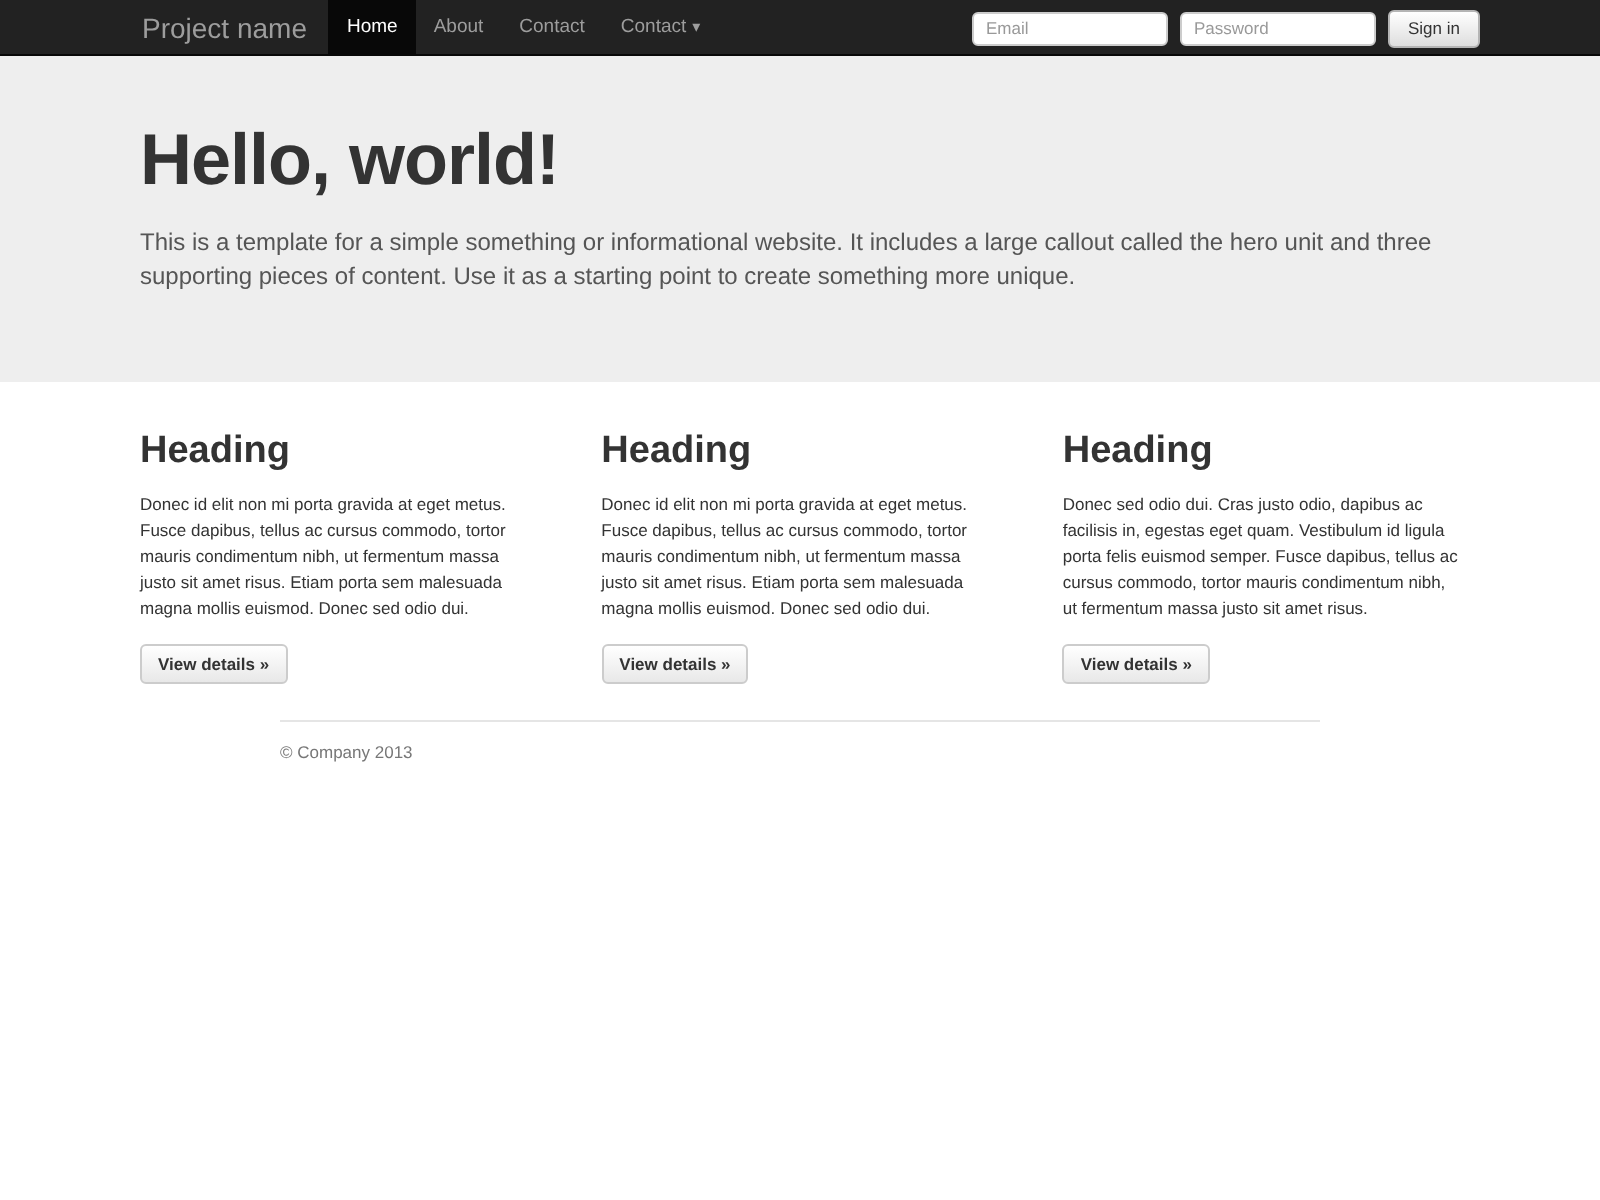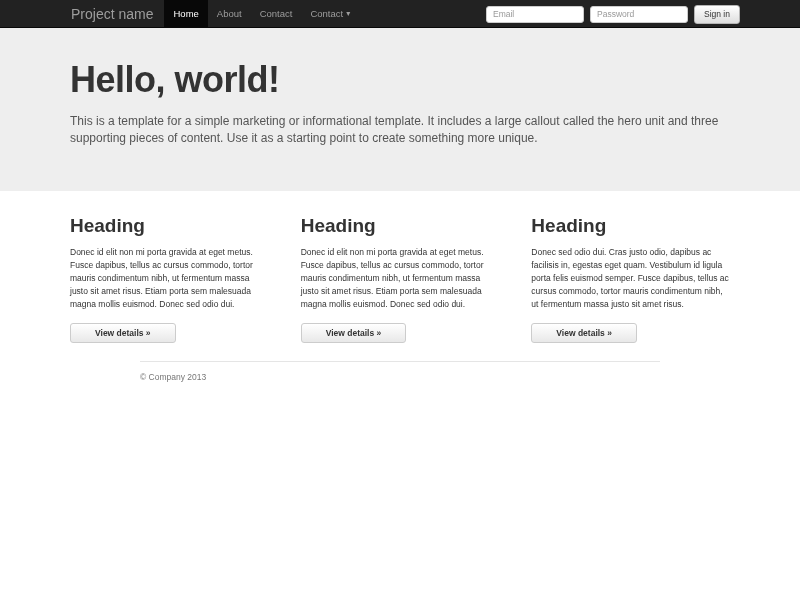--- a/index.html
+++ b/index.html
@@ -129,21 +129,21 @@
     margin: 24px 0 9px 0;
   }
   .col p {
     font-size: 8.5px;
     line-height: 1.55;
     color: #333333;
     margin: 0 0 10px 0;
   }
   .btn-view {
     display: inline-block;
-    padding: 4px 24px;
+    padding: 4px 8px;
     font-family: "Liberation Sans", sans-serif;
     font-size: 8.5px;
     font-weight: 700;
     color: #333333;
     background: linear-gradient(#ffffff, #e8e8e8);
     border: 1px solid #cccccc;
     border-radius: 3px;
     cursor: pointer;
     white-space: nowrap;
   }
@@ -178,21 +178,21 @@
   </div>
   <div class="navbar-form">
     <input class="navbar-input" type="text" placeholder="Email" style="">
     <input class="navbar-input" type="password" placeholder="Password" style="">
     <button class="btn-default">Sign in</button>
   </div>
 </nav>
 
 <section class="jumbotron">
   <h1>Hello, world!</h1>
-  <p>This is a template for a simple marketing or informational template. It includes a large callout called the hero unit and three supporting pieces of content. Use it as a starting point to create something more unique.</p>
+  <p>This is a template for a simple something or informational website. It includes a large callout called the hero unit and three supporting pieces of content. Use it as a starting point to create something more unique.</p>
 </section>
 
 <section class="content">
   <div class="row">
     <div class="col">
       <h2>Heading</h2>
       <p>Donec id elit non mi porta gravida at eget metus. Fusce dapibus, tellus ac cursus commodo, tortor mauris condimentum nibh, ut fermentum massa justo sit amet risus. Etiam porta sem malesuada magna mollis euismod. Donec sed odio dui.</p>
       <button class="btn-view">View details »</button>
     </div>
     <div class="col">

